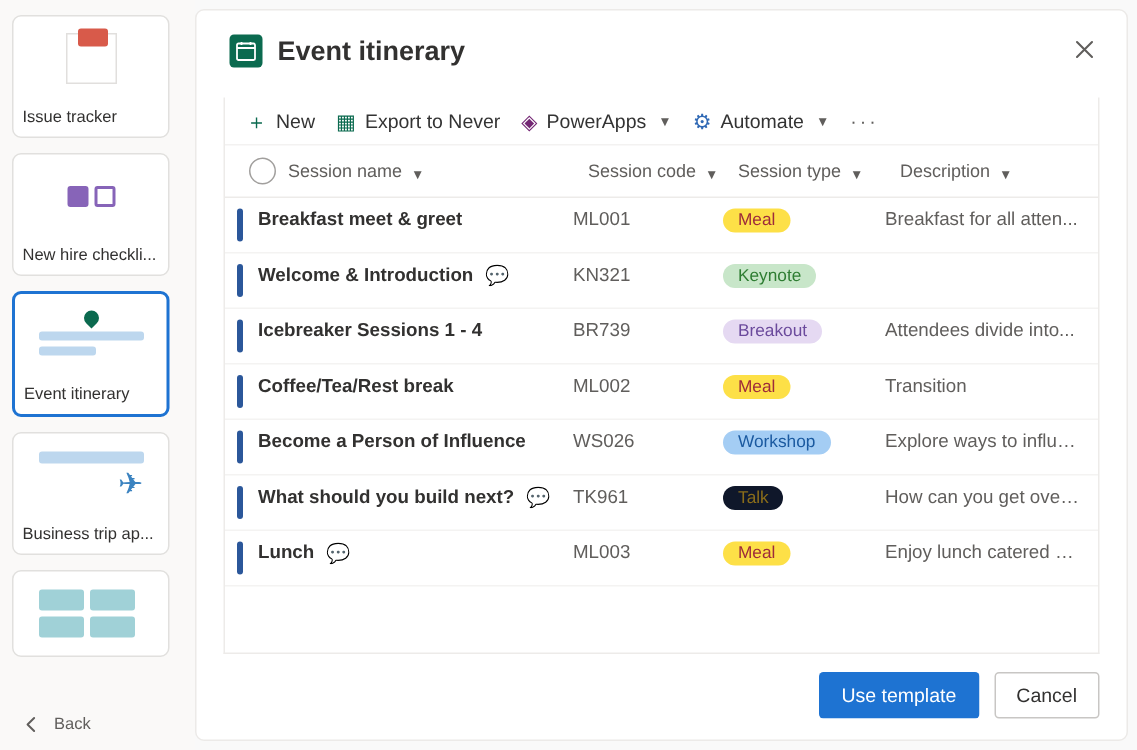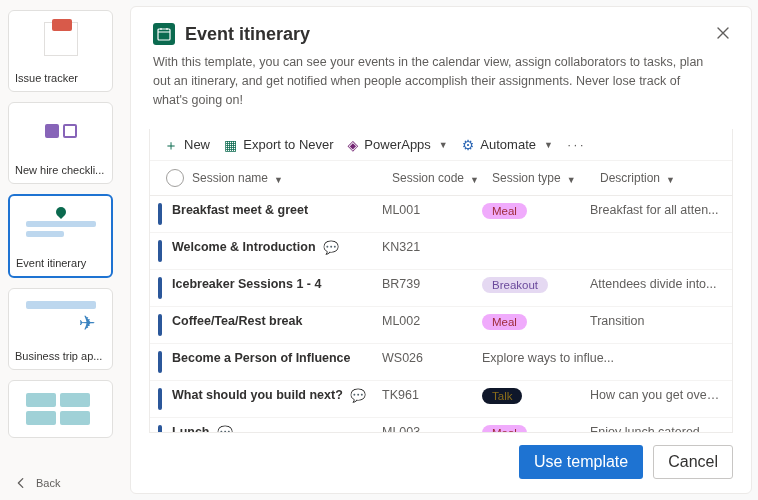--- a/index.html
+++ b/index.html
@@ -68,28 +68,28 @@
   .rows::-webkit-scrollbar-thumb { background:#d2d0ce; border-radius:4px; }
   .row { display:flex; align-items:flex-start; padding:7px 6px 7px 8px; font-size:12.5px; border-bottom:1px solid #f4f3f2; }
   .row .accent { width:4px; height:22px; background:#2b579a; border-radius:2px; margin-right:10px; }
   .row .name-cell { width:210px; display:flex; align-items:center; gap:8px; }
   .row .name { font-weight:600; color:#323130; }
   .row .comment-ico { color:#0b6a4f; font-size:13px; line-height:1; }
   .row .code { width:100px; color:#605e5c; }
   .row .type { width:108px; }
   .row .desc-cell { flex:1; color:#605e5c; white-space:nowrap; overflow:hidden; text-overflow:ellipsis; padding-right:6px; }
   .pill { display:inline-block; padding:2px 10px; border-radius:10px; font-size:11.5px; font-weight:500; }
-  .pill.Meal { background:#f0abfc; color:#9e2b3a; }
+  .pill.Meal { background:#fde047; color:#9e2b3a; }
   .pill.Keynote { background:#c8e6c9; color:#2e7d32; }
   .pill.Breakout { background:#e5d9f2; color:#6b4a9c; }
   .pill.Workshop { background:#a4cdf4; color:#1b5aa0; }
   .pill.Talk { background:#0f172a; color:#8a6d1a; }
 
   .footer { padding:12px 18px 14px 0; display:flex; justify-content:flex-end; gap:10px; }
-  .btn { padding:7px 14px; font-size:16px; border-radius:3px; cursor:pointer; border:1px solid transparent; }
+  .btn { padding:7px 14px; font-size:13px; border-radius:3px; cursor:pointer; border:1px solid transparent; }
   .btn.primary { background:#1e73d2; color:#fff; }
   .btn.secondary { background:#fff; border-color:#c8c6c4; color:#323130; }
 </style>
 </head>
 <body>
 
 <div class="root">
 
   <div class="sidebar">
     <div class="thumbnails">
@@ -158,21 +158,20 @@
               <line x1="10" y1="1" x2="10" y2="3" stroke="#fff" stroke-width="1.2"></line>
             </svg>
         </div>
         <div class="title">Event itinerary</div>
       </div>
       <div class="close-btn">
         <svg width="14" height="14" viewBox="0 0 14 14">
             <path d="M2 2 L12 12 M12 2 L2 12" stroke="currentColor" stroke-width="1.4" stroke-linecap="round"></path>
           </svg>
       </div>
-      <div class="desc">With this template, you can see your events in the calendar view, assign collaborators to tasks, plan out an itinerary, and get notified when people accomplish their assignments. Never lose track of what's going on!</div>
     </div>
 
     <div class="list-wrap">
 
       <div class="cmdbar">
         <div class="cmd-item">
           <span class="cmd-ico teal">＋</span>
           <span>New</span>
         </div>
         <div class="cmd-item">
@@ -225,20 +224,21 @@
     <div class="type"><span class="pill Meal">Meal</span></div>
     <div class="desc-cell">Breakfast for all atten...</div>
           </div>
           <div class="row">
     <div class="accent"></div>
     <div class="name-cell">
       <span class="name">Welcome &amp; Introduction</span>
       <span class="comment-ico">💬</span>
     </div>
     <div class="code">KN321</div>
+    <div class="type"><span class="pill Keynote">Keynote</span></div>
           </div>
           <div class="row">
     <div class="accent"></div>
     <div class="name-cell">
       <span class="name">Icebreaker Sessions 1 - 4</span>
 
     </div>
     <div class="code">BR739</div>
     <div class="type"><span class="pill Breakout">Breakout</span></div>
     <div class="desc-cell">Attendees divide into...</div>
@@ -253,20 +253,21 @@
     <div class="type"><span class="pill Meal">Meal</span></div>
     <div class="desc-cell">Transition</div>
           </div>
           <div class="row">
     <div class="accent"></div>
     <div class="name-cell">
       <span class="name">Become a Person of Influence</span>
 
     </div>
     <div class="code">WS026</div>
+    <div class="type"><span class="pill Workshop">Workshop</span></div>
     <div class="desc-cell">Explore ways to influe...</div>
           </div>
           <div class="row">
     <div class="accent"></div>
     <div class="name-cell">
       <span class="name">What should you build next?</span>
       <span class="comment-ico">💬</span>
     </div>
     <div class="code">TK961</div>
     <div class="type"><span class="pill Talk">Talk</span></div>

